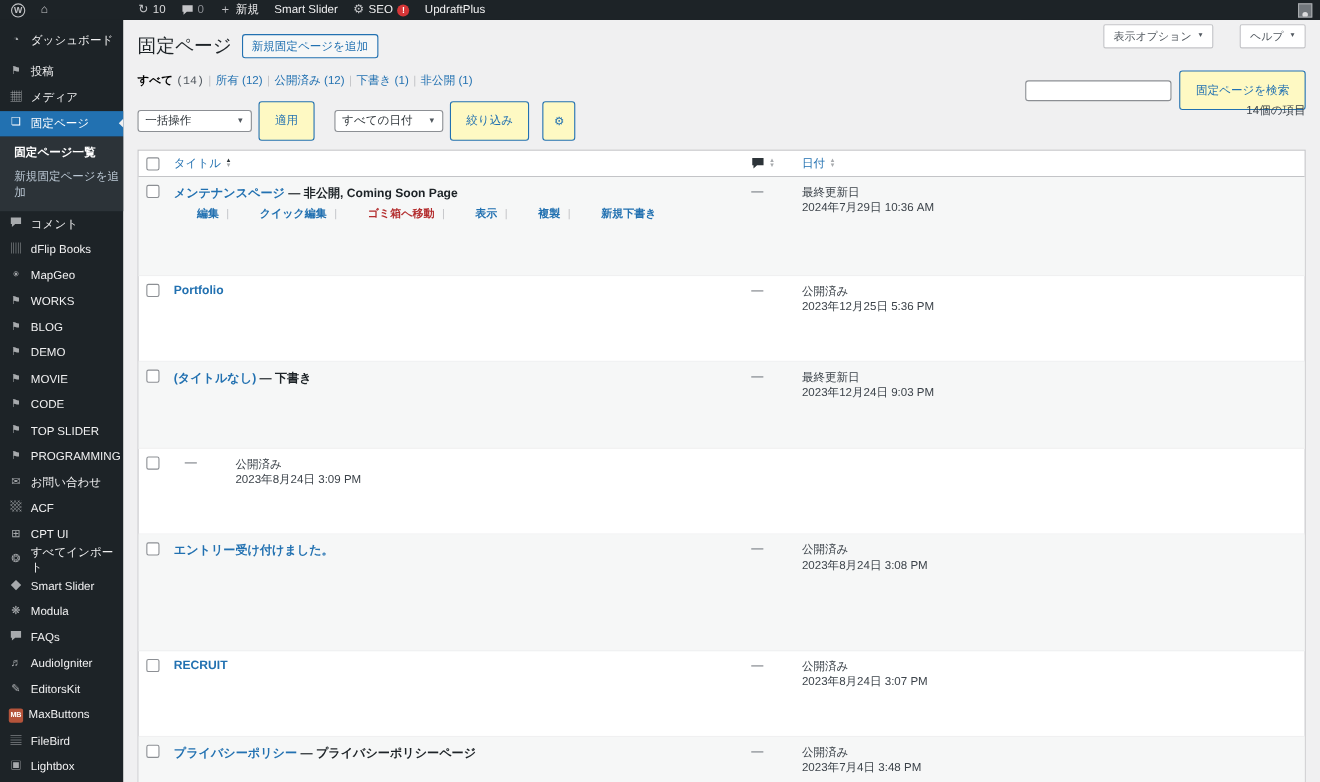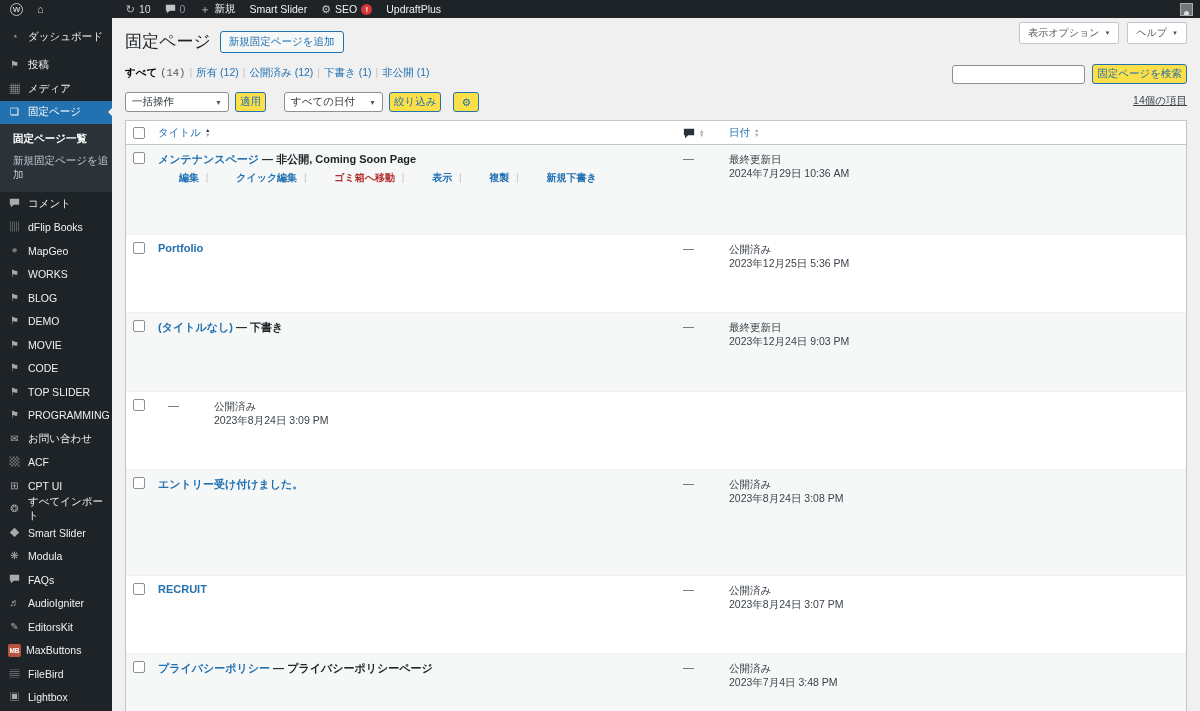--- a/index.html
+++ b/index.html
@@ -38,51 +38,51 @@
   .submenu { background:#2c3338; padding:4px 0 6px 0; }
   .smi { display:block; padding:4px 0 4px 13px; color:#bbc8d4; cursor:pointer; }
   .smi.current { color:#fff; font-weight:bold; }
   .mb-badge { width:13px; height:13px; background:#b5543b; color:#fff; font-size:6.5px; font-weight:bold;
     display:flex; align-items:center; justify-content:center; border-radius:2px; flex:none; margin-left:1px; margin-right:-1px; }
   .sb-bubble { width:11px; height:10px; fill:#a7aaad; }
 
   
   .content { position:absolute; left:112px; top:18px; width:1088px; min-height:693px;
     background:#f0f0f1; padding:8px 13px 0 13px; color:#1d2327; }
-  .screen-tabs { position:absolute; top:4px; right:13px; display:flex; gap:8px; }
+  .screen-tabs { position:absolute; top:4px; right:13px; display:flex; gap:24px; }
   .screen-btn { background:#fff; border:1px solid #c3c4c7; border-radius:2px; color:#50575e;
     font-size:10px; padding:3px 8px; display:flex; align-items:center; gap:5px; cursor:pointer; }
   .caret { font-size:6px; color:#50575e; }
 
   .titlebar { display:flex; align-items:center; gap:9px; margin-top:4px; }
   h1.page-title { font-size:17px; font-weight:400; color:#1d2327; }
   .add-new-btn { border:1px solid #2271b1; color:#2271b1; background:#f6f7f7; border-radius:3px;
     font-size:10.5px; padding:3px 8px; cursor:pointer; }
 
   .subsubsub { margin-top:13px; font-size:10.5px; color:#646970; }
   .subsubsub .cur { color:#000; font-weight:bold; }
   .subsubsub .cnt { color:#50575e; font-weight:normal;font-family:Liberation Mono, monospace; }
   .subsubsub a { color:#2271b1; text-decoration:none; cursor:pointer; }
   .pipe { color:#c3c4c7; margin:0 4px; }
 
   .searchbox { position:absolute; top:46px; right:13px; display:flex; gap:7px; align-items:center; }
   .search-input { width:133px; height:19px; border:1px solid #8c8f94; border-radius:3px; background:#fff;
     font-size:10.5px; padding:0 4px; }
-  .blue-btn { border:1px solid #2271b1; color:#2271b1; background:#fde047; border-radius:3px;
-    font-size:10.5px; padding:2px 4px; height:20px; cursor:pointer; display:inline-flex; align-items:center; }
+  .blue-btn { border:1px solid #2271b1; color:#2271b1; background:#fef9c3; border-radius:3px;
+    font-size:10.5px; padding:2px 14px; height:36px; cursor:pointer; display:inline-flex; align-items:center; }
 
   .tablenav { margin-top:12px; display:flex; gap:6px; align-items:center; position:relative; }
   .fake-select { background:#fff; border:1px solid #8c8f94; border-radius:3px; height:20px;
     font-size:10.5px; color:#2c3338; display:inline-flex; align-items:center; gap:14px;
     padding:0 6px; cursor:pointer; }
   .fake-select .caret { font-size:7px; color:#50575e; }
   .bulk { width:104px; justify-content:space-between; }
   .datef { margin-left:12px; }
   .gear-btn { margin-left:6px; width:26px; justify-content:center; }
-  .count-items { position:absolute; right:0; top:2px; font-size:10.5px; color:#3c434a;text-decoration:underline; }
+  .count-items { position:absolute; right:0; top:2px; font-size:10.5px; color:#3c434a; }
 
   
   .list-table { margin-top:8px; background:#fff; border:1px solid #c3c4c7; width:1062px; }
   .thead { display:flex; align-items:center; height:24px; border-bottom:1px solid #c3c4c7; font-size:10.5px; }
   .col-cb { width:26px; flex:none; display:flex; justify-content:center; padding-top:1px; }
   .col-title { flex:1; padding-left:6px; }
   .col-comments { width:52px; flex:none; text-align:left; padding-left:16px; }
   .col-date { width:467px; flex:none; padding-left:10px; }
   .thead a { color:#2271b1; text-decoration:none; font-weight:normal; cursor:pointer; }
   .sorters { display:inline-flex; flex-direction:column; vertical-align:middle; margin-left:4px; line-height:4.5px; }

